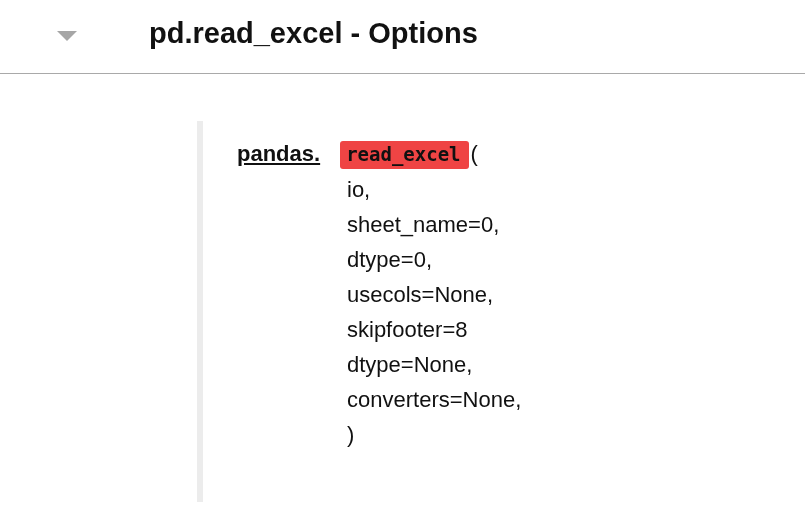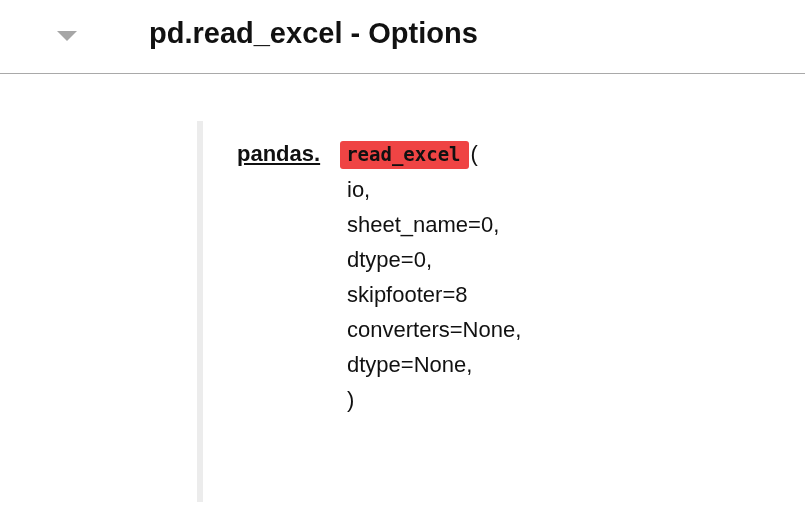--- a/index.html
+++ b/index.html
@@ -26,17 +26,18 @@
 <div class="block"></div>
 
 <div class="sig">
   <span class="prefix">pandas.</span><span class="fn">read_excel</span><span class="paren">(</span>
 </div>
 
 <div class="params">
   <div class="param">io,</div>
   <div class="param">sheet_name=0,</div>
   <div class="param">dtype=0,</div>
+  <div class="param">usecols=None,</div>
   <div class="param">skipfooter=8</div>
+  <div class="param">dtype=None,</div>
   <div class="param">converters=None,</div>
-  <div class="param">dtype=None,</div>
   <div class="param">)</div>
 </div>
 
 </body></html>

